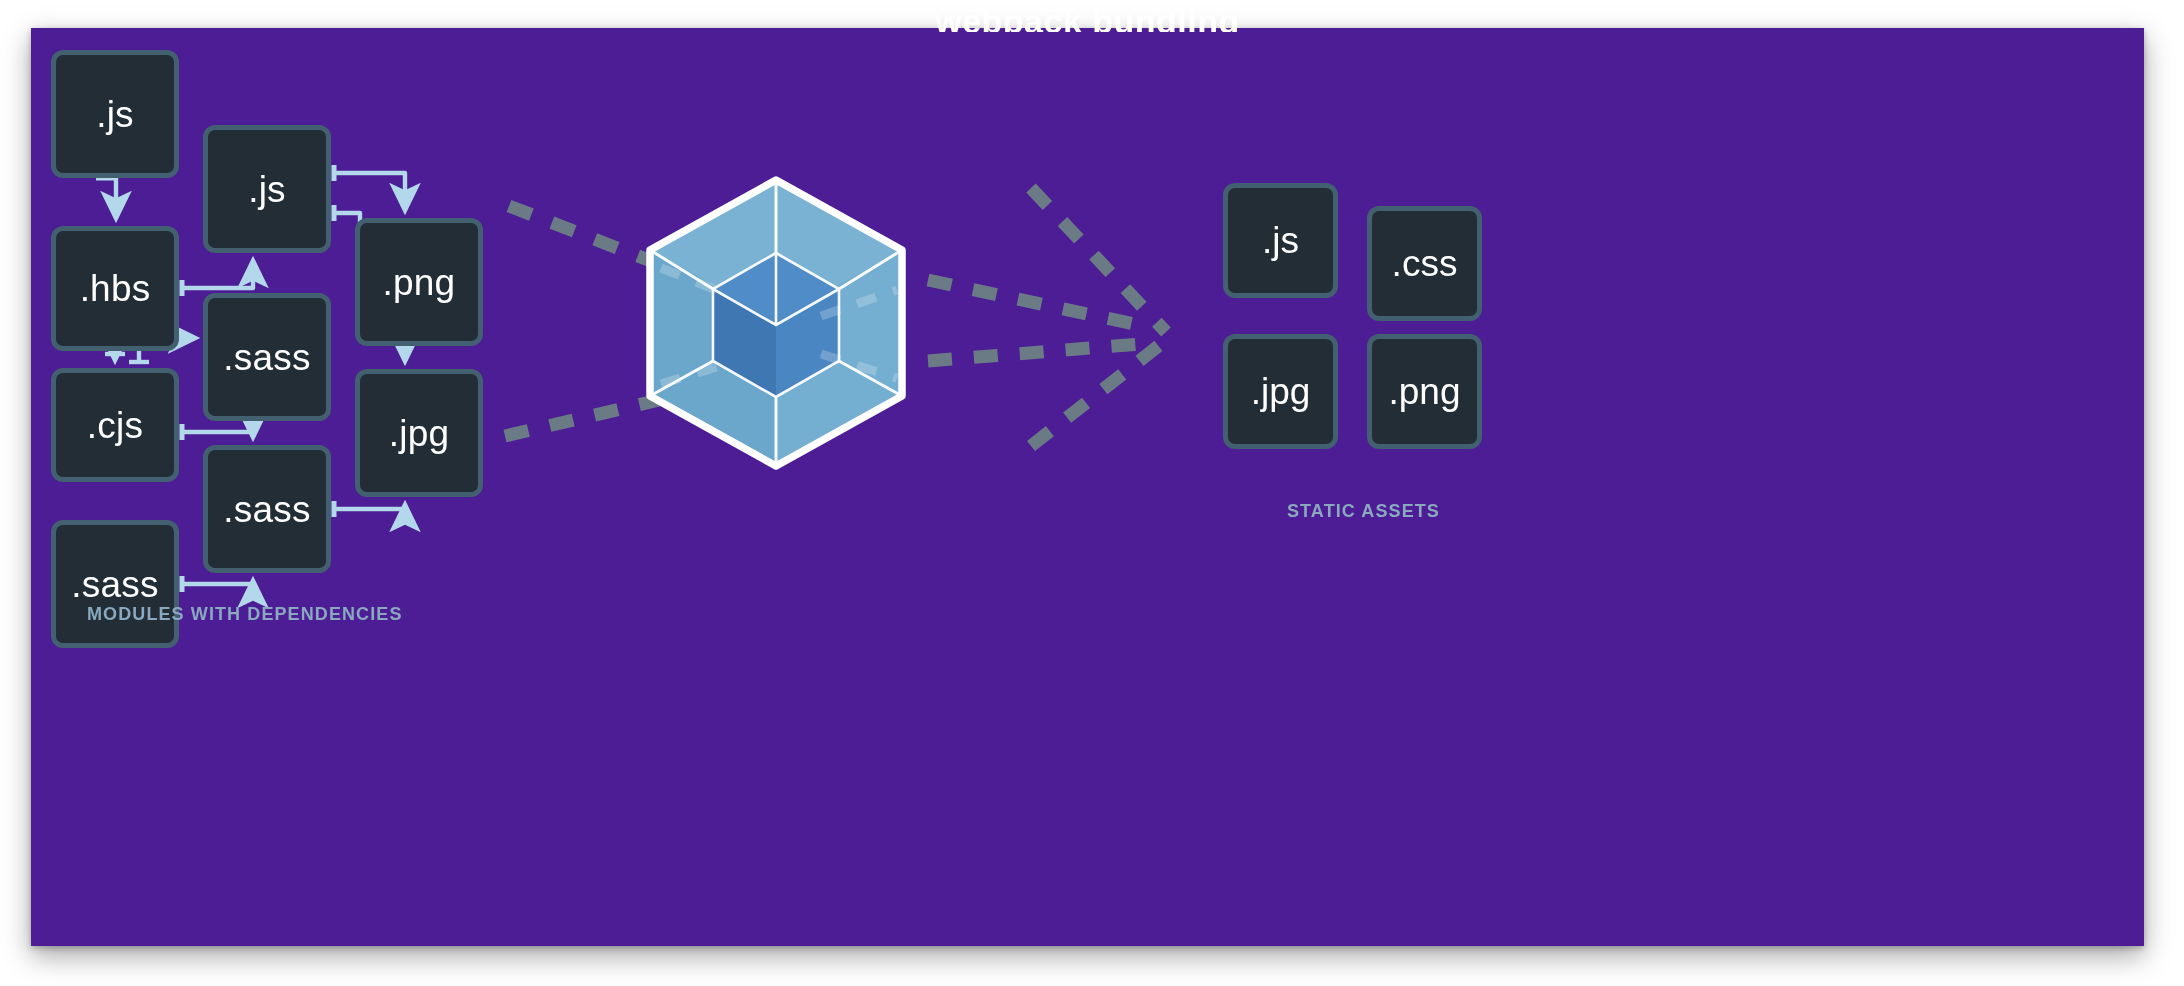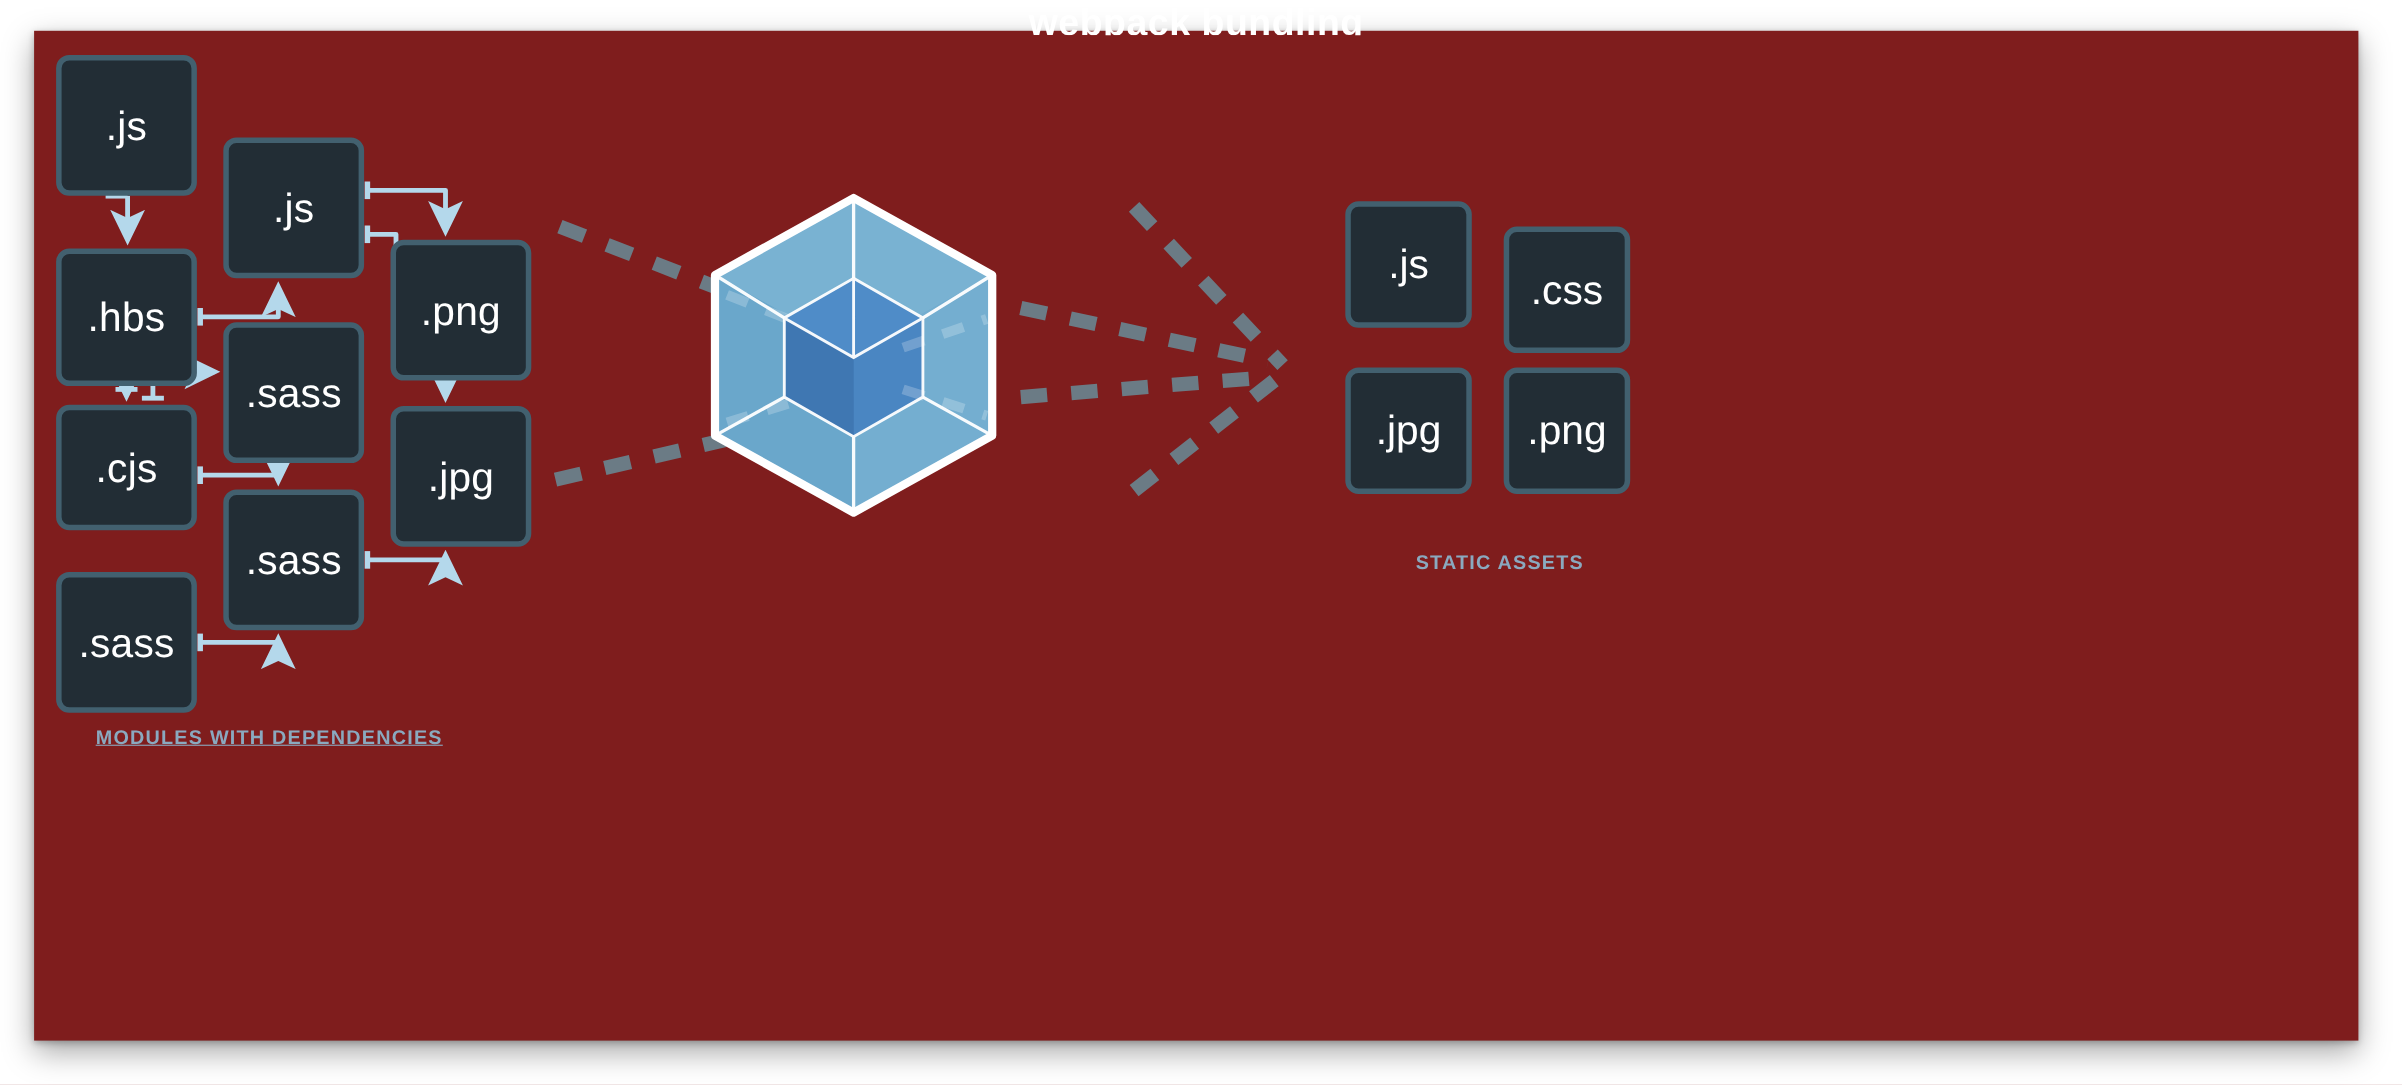--- a/index.html
+++ b/index.html
@@ -8,21 +8,21 @@
     background: #ffffff;
     font-family: "Liberation Sans", sans-serif;
     overflow: hidden;
   }
   #stage { position: relative; width: 2184px; height: 986px; background:#ffffff; }
 
   #panel {
     position: absolute;
     left: 31px; top: 28px;
     width: 2113px; height: 918px;
-    background: #7f1d1d;
+    background: #4c1d95;
     box-shadow: 0 10px 26px rgba(0,0,0,0.35), 0 2px 6px rgba(0,0,0,0.25);
     padding-left: 13px;
   }
 
   #clipped-title {
     position: absolute;
     left: 0; top: -26px; width: 2113px;
     text-align: center;
     color: #ffffff;
     font-size: 34px; font-weight: 700;
@@ -153,21 +153,21 @@
         <span>.sass</span>
       </div>
 
     <div class="mod-box" style="left:324px; top:190px; width:128px; height:128px;">
         <span>.png</span>
       </div>
     <div class="mod-box" style="left:324px; top:341px; width:128px; height:128px;">
         <span>.jpg</span>
       </div>
 
-    <div class="section-label" style="left:56px; top:632px;text-decoration:underline;">MODULES WITH DEPENDENCIES</div>
+    <div class="section-label" style="left:56px; top:576px;">MODULES WITH DEPENDENCIES</div>
 
     <svg class="overlay" viewBox="0 0 2113 918">
 
       <g stroke="#6b7b85" stroke-width="13" fill="none" stroke-dasharray="24 22" stroke-linecap="butt">
         <path d="M478,178 L625,235"></path>
         <path d="M474,408 L628,372"></path>
       </g>
 
       <g>
 

